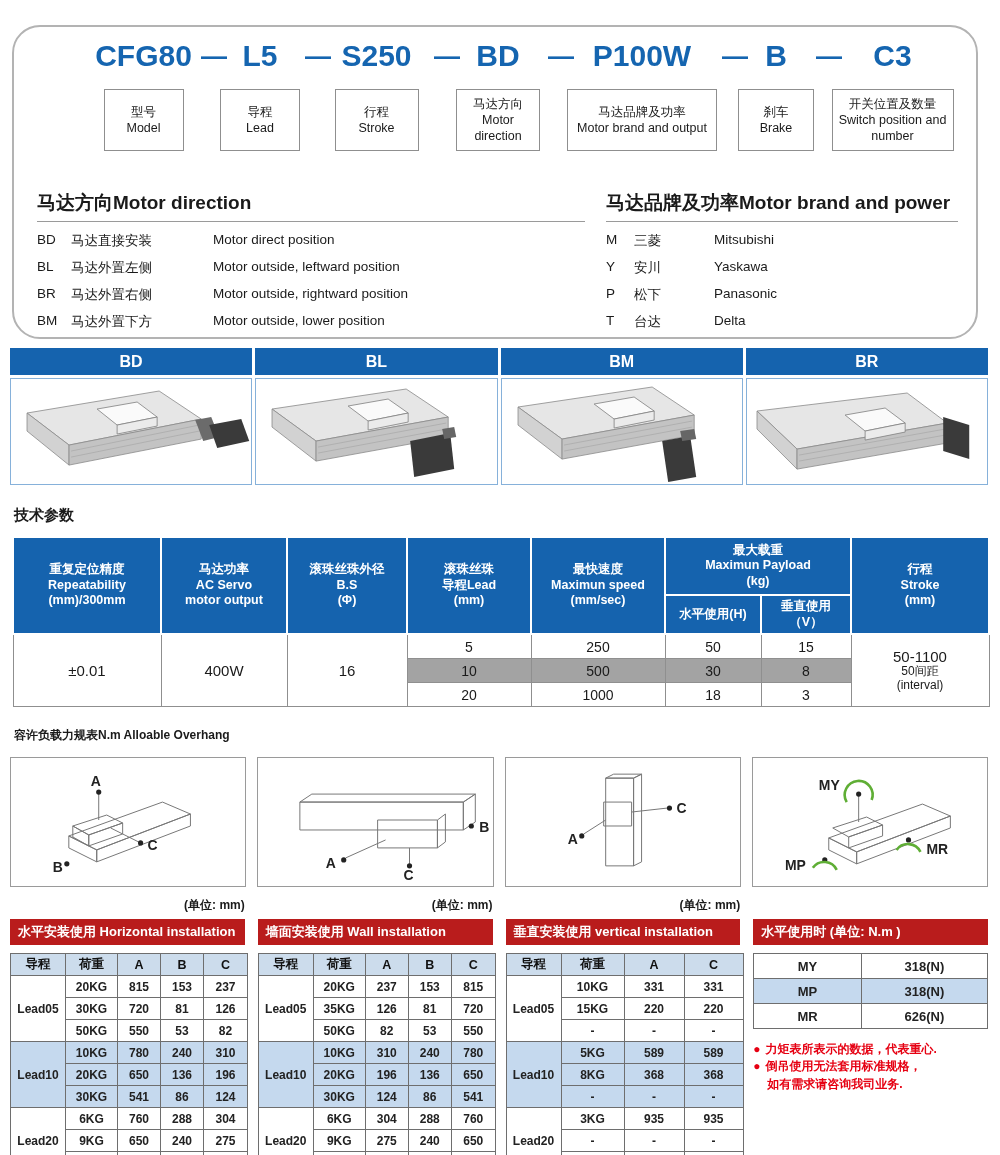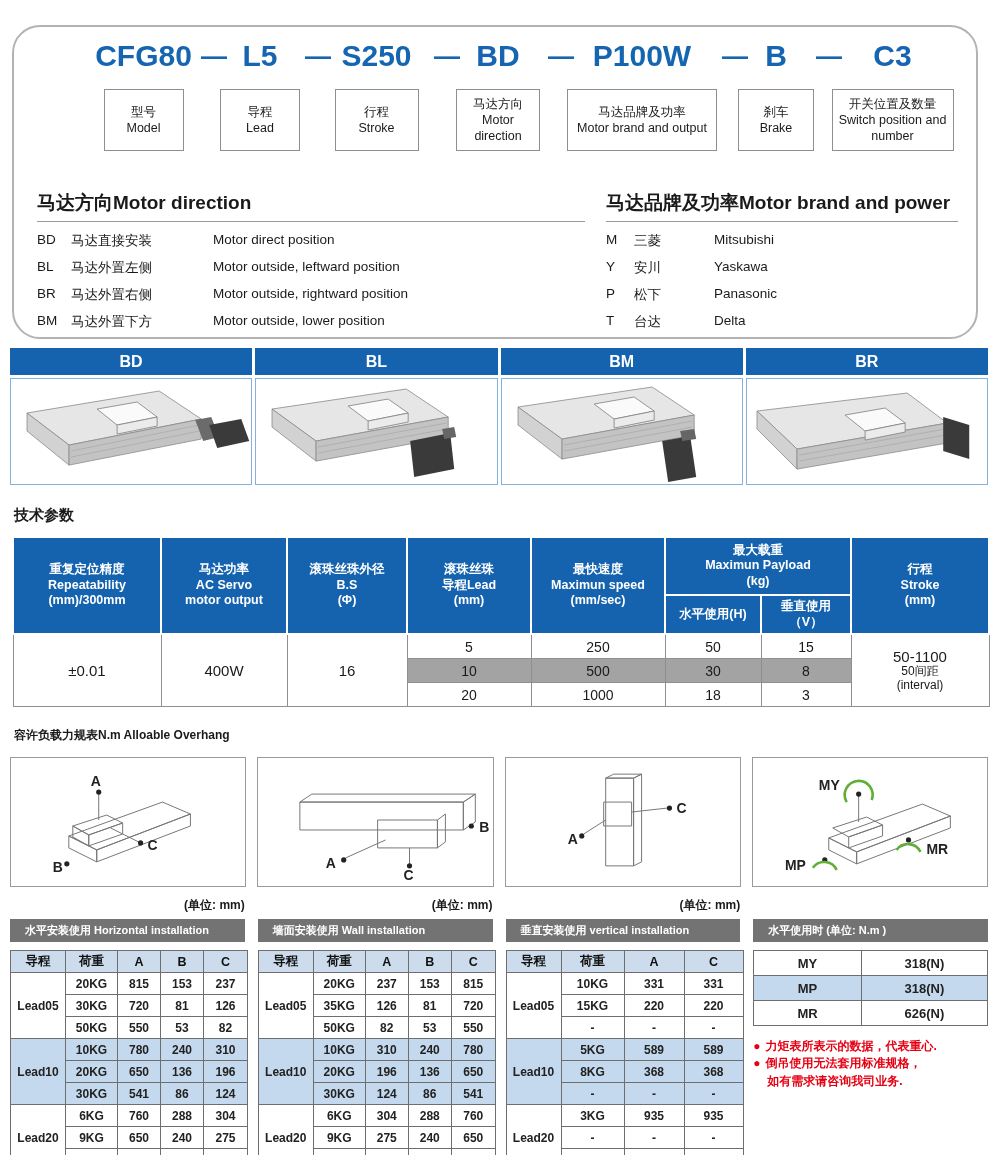--- a/index.html
+++ b/index.html
@@ -53,22 +53,22 @@
   
   .overhang-title{position:absolute;left:14px;top:727px;font-size:12px;font-weight:bold;}
   .diagrams{position:absolute;left:10px;top:757px;width:978px;display:flex;gap:11px;}
   .diagram{flex:1;height:128px;border:1px solid #9a9a9a;background:#fff;}
   .diagram svg{display:block;width:100%;height:100%;}
   .dlabel{font-weight:bold;font-size:14px;fill:#222;}
   
   .bottom{position:absolute;left:10px;top:897px;width:978px;display:flex;gap:13px;}
   .bcol{flex:1;min-width:0;}
   .unit-note{text-align:right;font-size:12px;font-weight:bold;height:18px;}
-  .btitle{background:#737373;color:#fff;font-weight:bold;font-size:11px;
-    padding:4px 15px;margin-top:4px;white-space:nowrap;overflow:hidden;}
+  .btitle{background:#b91c1c;color:#fff;font-weight:bold;font-size:13px;
+    padding:4px 8px;margin-top:4px;white-space:nowrap;overflow:hidden;}
   .btable{width:100%;border-collapse:collapse;margin-top:8px;text-align:center;table-layout:fixed;}
   .btable th{background:#ccdcec;border:1px solid #6e6e6e;font-size:12.5px;height:19px;color:#111;}
   .btable td{border:1px solid #6e6e6e;font-size:12px;font-weight:bold;height:19px;color:#222;}
   .btable tr.hl td{background:#c5d9ee;}
   .mtable{margin-top:8px;}
   .mtable td{height:22px;font-size:13px;}
   .notes{margin-top:12px;color:#e60012;font-size:12px;font-weight:bold;line-height:1.45;}
   .note-line{display:flex;}
   .note-dot{margin-right:5px;}
   .note-indent{padding-left:14px;}

